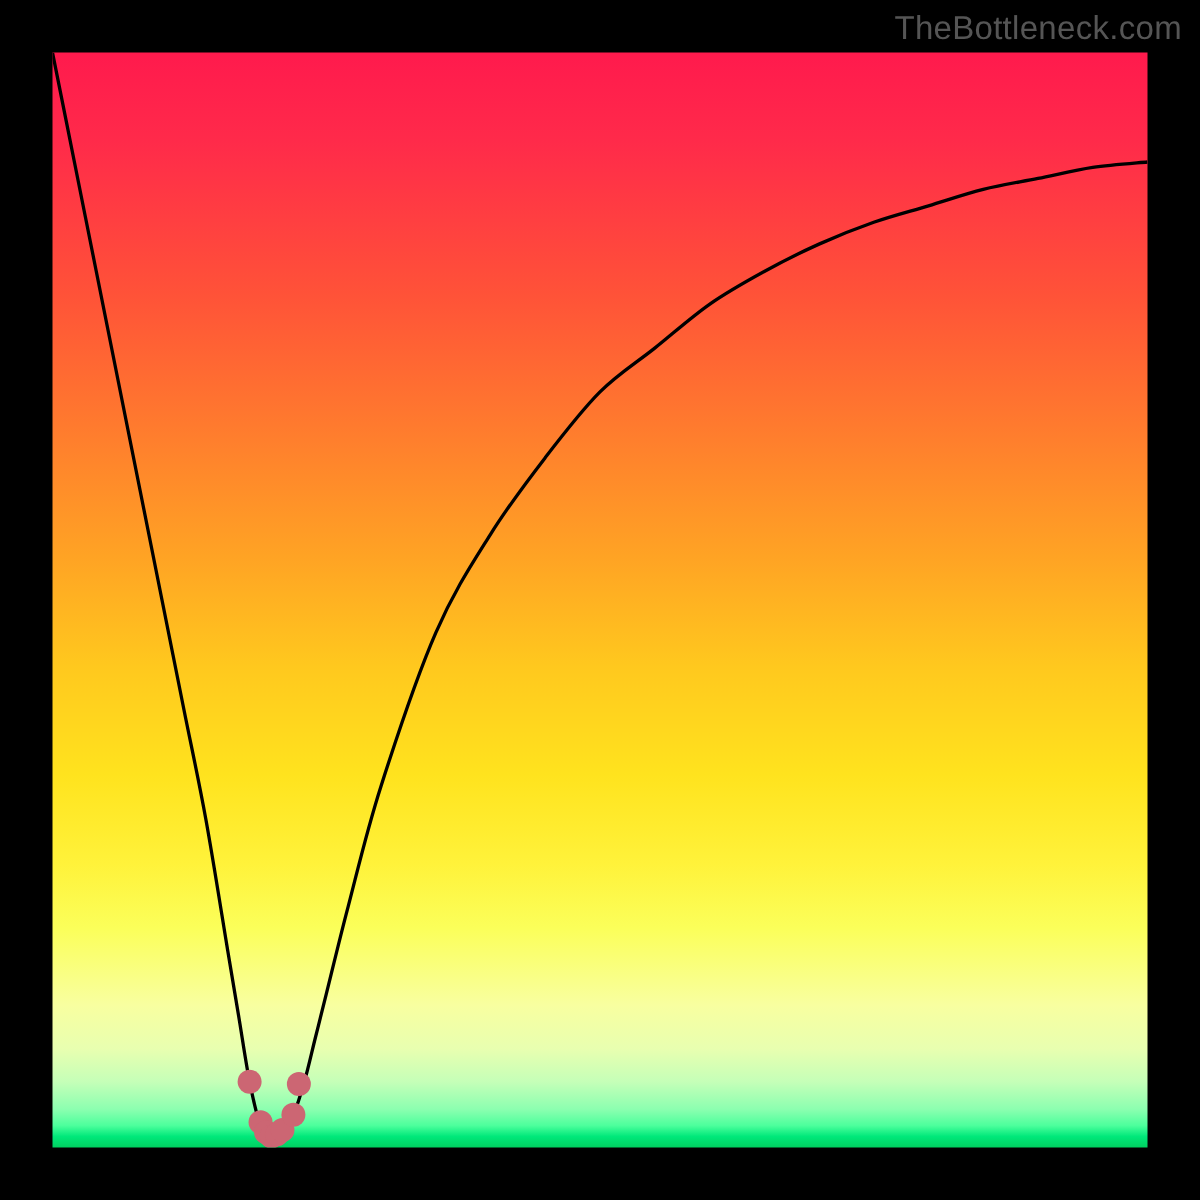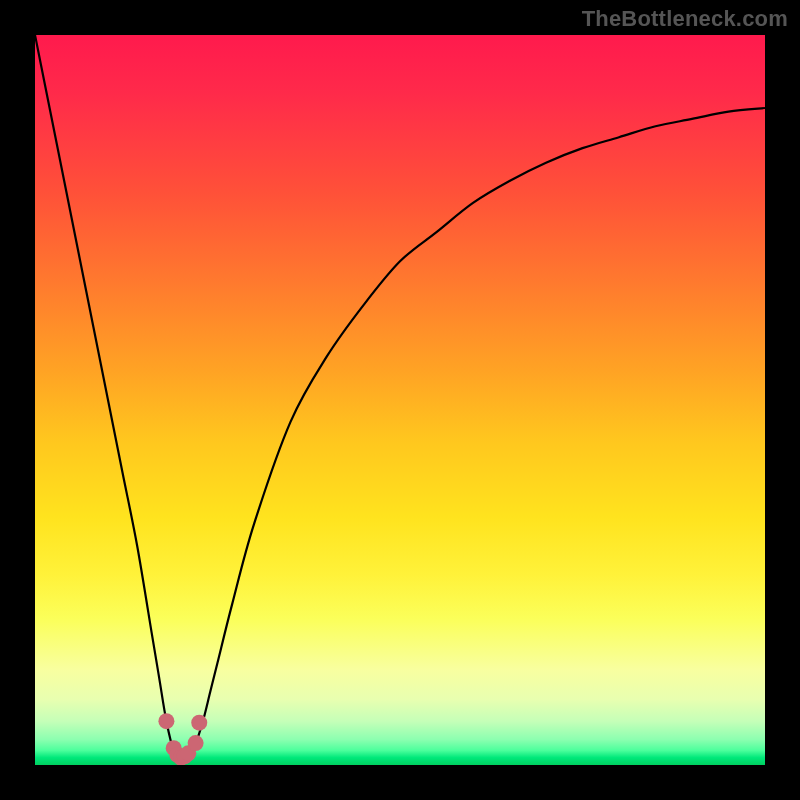--- a/index.html
+++ b/index.html
@@ -42,21 +42,21 @@
       #00e87a 99%,
       #00d060 100%
     );
   }
   .watermark {
     position: absolute;
     top: 6px;
     right: 12px;
     font-family: Arial, Helvetica, sans-serif;
     font-size: 22px;
-    font-weight: 700;
+    font-weight: 400;
     color: #555;
     letter-spacing: 0.2px;
   }
   svg {
     position: absolute;
     top: 0;
     left: 0;
   }
 </style>
 </head>

